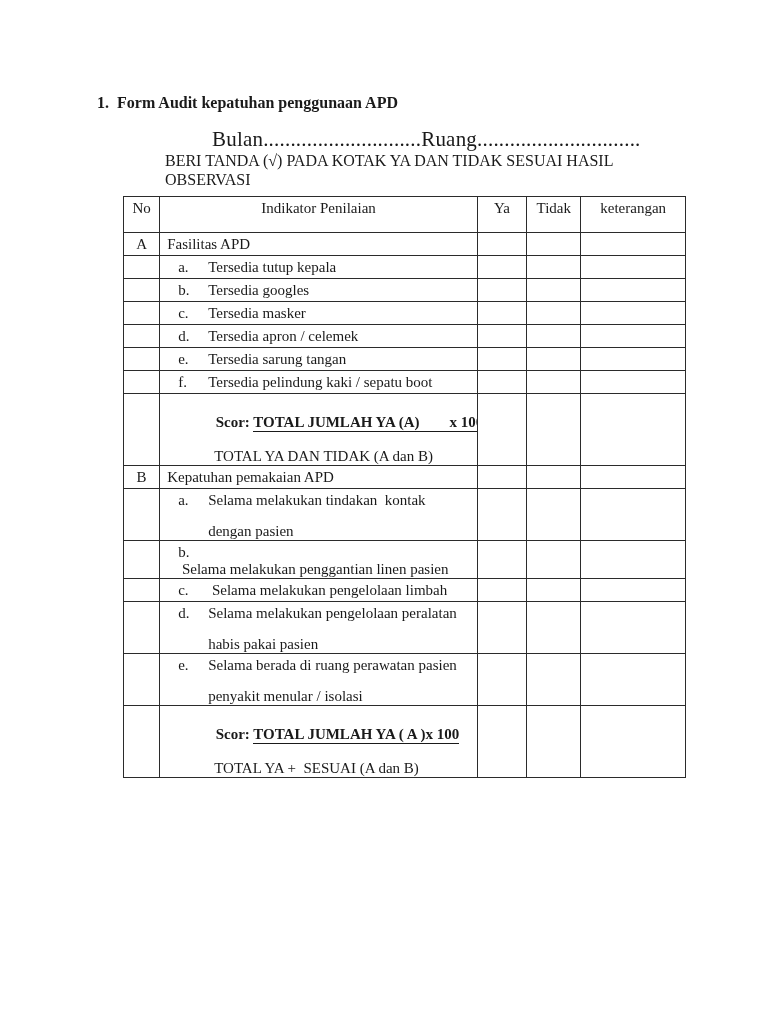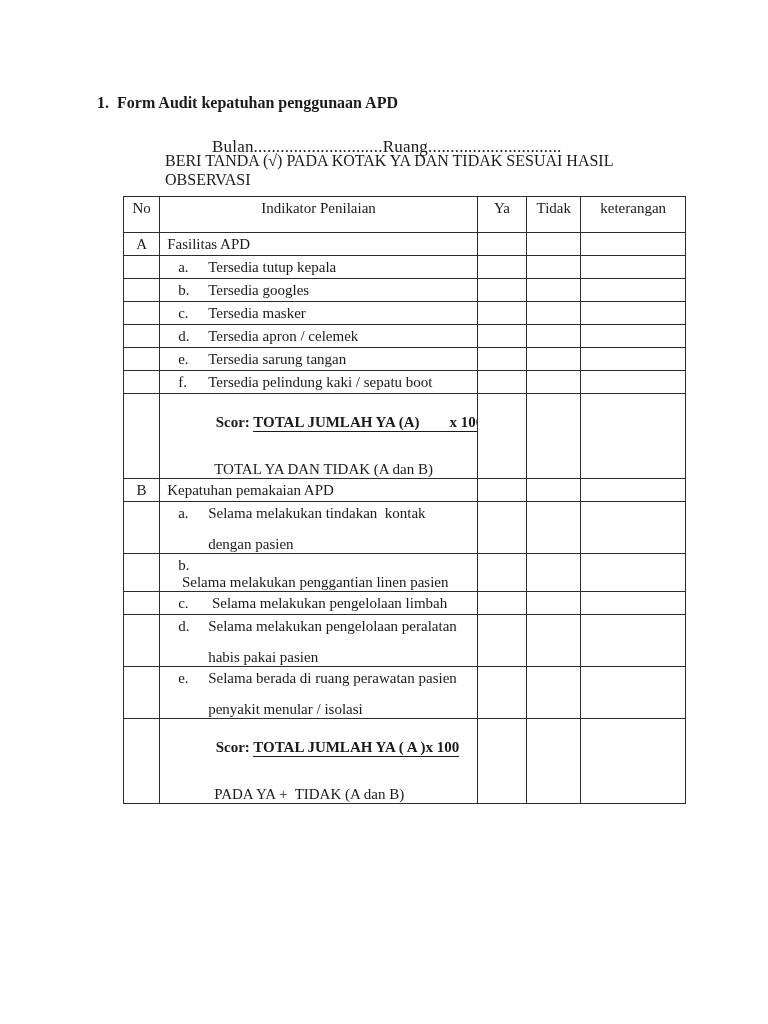--- a/index.html
+++ b/index.html
@@ -26,23 +26,22 @@
     left: 97px; top: 94px;
     font-weight: bold;
     font-size: 16px;
     display: flex;
     white-space: pre;
   }
   .doc-title .num { width: 20px; display: inline-block; }
   .bulan-line {
     position: absolute;
     left: 212px; top: 127px;
-    font-size: 17px;
+    font-size: 21px;
     letter-spacing: 0.2px;
-    margin-top: 10px;
   }
   .instruction {
     position: absolute;
     left: 165px; top: 151px;
     font-size: 16px;
     line-height: 19px;
     width: 470px;
   }
   table.audit {
     position: absolute;
@@ -69,21 +68,21 @@
   .item-letter { display: inline-block; width: 30px; }
   .item-text { white-space: pre; }
   .line2 { padding-left: 30px; margin-top: 14px; }
   .score-cell { padding-left: 18px !important; }
   .score-line1 { white-space: pre; font-weight: bold; }
   .frac {
     border-bottom: 1.6px solid #1a1a1a;
     white-space: pre;
     padding-bottom: 1px;
   }
-  .score-den { margin-left: 36px; margin-top: 13px; white-space: pre; }
+  .score-den { margin-left: 36px; margin-top: 0; white-space: pre; }
 </style>
 </head>
 <body>
 
 <div class="page">
 
   <div class="doc-title">
     <span class="num">1.</span>
     <span>Form Audit kepatuhan penggunaan APD</span>
   </div>
@@ -260,21 +259,21 @@
       <td></td>
       <td></td>
     </tr>
 
     <tr class="h54">
       <td class="no-cell"></td>
       <td class="score-cell">
         <div class="score-line1">
           <span>Scor: </span><span class="frac">TOTAL JUMLAH YA ( A )x 100</span>
         </div>
-        <div class="score-den">PADA YA +  TIDAK (A dan B)</div>
+        <div class="score-den">TOTAL YA +  SESUAI (A dan B)</div>
       </td>
       <td></td>
       <td></td>
       <td></td>
     </tr>
 
   </tbody>
     </table>
 </div>
 

